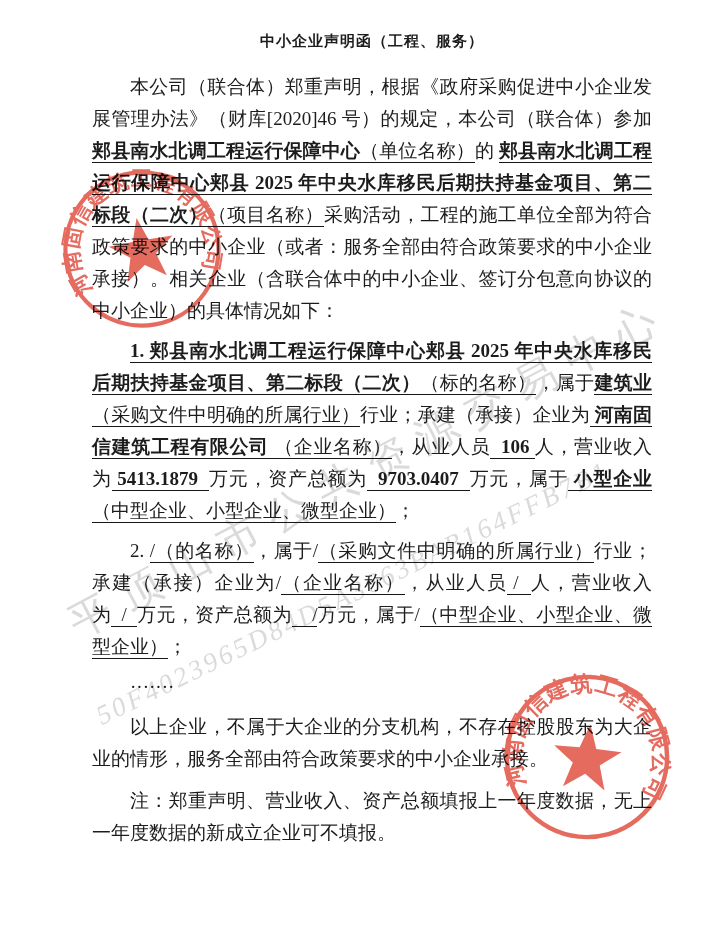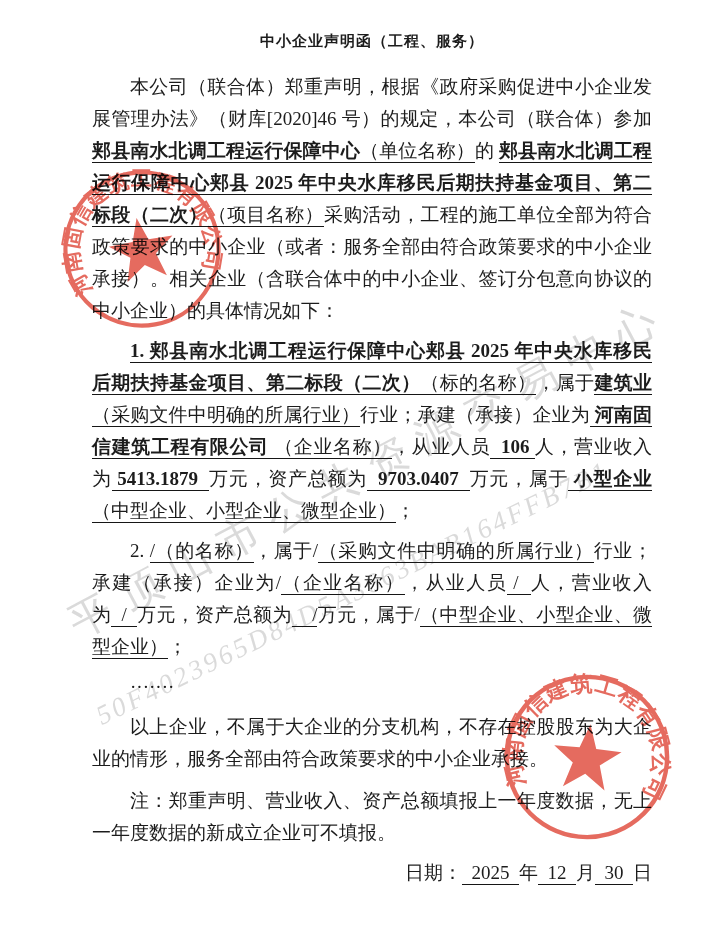--- a/index.html
+++ b/index.html
@@ -82,21 +82,20 @@
 
 <div class="page">
   <h1 class="title">中小企业声明函（工程、服务）</h1>
   <div class="body-block">
       <p class="line indent"><span>本公司（联合体）郑重声明，根据《政府采购促进中小企业发展管理办法》（财库[2020]46 号）的规定，本公司（联合体）参加</span><span class="b u">郏县南水北调工程运行保障中心</span><span class="u">（单位名称）</span><span>的 </span><span class="b u">郏县南水北调工程运行保障中心郏县 2025 年中央水库移民后期扶持基金项目、第二标段（二次）</span><span class="u">（项目名称）</span><span>采购活动，工程的施工单位全部为符合政策要求的中小企业（或者：服务全部由符合政策要求的中小企业承接）。相关企业（含联合体中的中小企业、签订分包意向协议的中小企业）的具体情况如下：</span></p>
       <p class="line indent"><span class="b u">1. 郏县南水北调工程运行保障中心郏县 2025 年中央水库移民后期扶持基金项目、第二标段（二次）</span><span class="u">（标的名称）</span><span>，属于</span><span class="b u">建筑业</span><span class="u">（采购文件中明确的所属行业）</span><span>行业；承建（承接）企业为</span><span class="b u">&nbsp;河南固信建筑工程有限公司&nbsp;</span><span class="u">（企业名称）</span><span>，从业人员</span><span class="b u">&nbsp;&nbsp;106&nbsp;</span><span>人，营业收入为</span><span class="b u">&nbsp;5413.1879&nbsp;&nbsp;</span><span>万元，资产总额为</span><span class="b u">&nbsp;&nbsp;9703.0407&nbsp;&nbsp;</span><span>万元，属于</span><span class="b u">&nbsp;小型企业</span><span class="u">（中型企业、小型企业、微型企业）</span><span>；</span></p>
       <p class="line indent"><span>2. </span><span class="u">/（的名称）</span><span>，属于/</span><span class="u">（采购文件中明确的所属行业）</span><span>行业；承建（承接）企业为/</span><span class="u">（企业名称）</span><span>，从业人员</span><span class="u">&nbsp;/&nbsp;&nbsp;</span><span>人，营业收入为</span><span class="u">&nbsp;&nbsp;/&nbsp;&nbsp;</span><span>万元，资产总额为</span><span class="u">&nbsp;&nbsp;&nbsp;&nbsp;/</span><span>万元，属于/</span><span class="u">（中型企业、小型企业、微型企业）</span><span>；</span></p>
       <p class="line indent gap-sm"><span>·······</span></p>
       <p class="line indent gap-sm"><span>以上企业，不属于大企业的分支机构，不存在控股股东为大企业的情形，服务全部由符合政策要求的中小企业承接。</span></p>
       <p class="line indent gap-md"><span>注：郑重声明、营业收入、资产总额填报上一年度数据，无上一年度数据的新成立企业可不填报。</span></p>
-      <p class="line right"><span>日期：</span><span class="u">&nbsp;&nbsp;2025&nbsp;&nbsp;</span><span>年</span><span class="u">&nbsp;&nbsp;12&nbsp;&nbsp;</span><span>月</span><span class="u">&nbsp;&nbsp;30&nbsp;&nbsp;</span><span>日</span></p>
       <p class="line indent gap-lg"></p>
     </div>
 </div>
 
 <svg id="stamp-top" class="stamp" viewBox="0 0 200 200">
   <circle cx="100" cy="100" r="90" fill="none" stroke-width="5" stroke="#df4a3c"></circle>
   <polygon points="100,63 109.4,90.1 138,90.6 115.2,107.9 123.5,135.4 100,119 76.5,135.4 84.8,107.9 62,90.6 90.6,90.1" fill="#df4a3c"></polygon>
   <defs>
     <path id="seal-arc-top" d="M 36,140 A 75,75 0 1 1 164,140" fill="none"></path>
   </defs>

